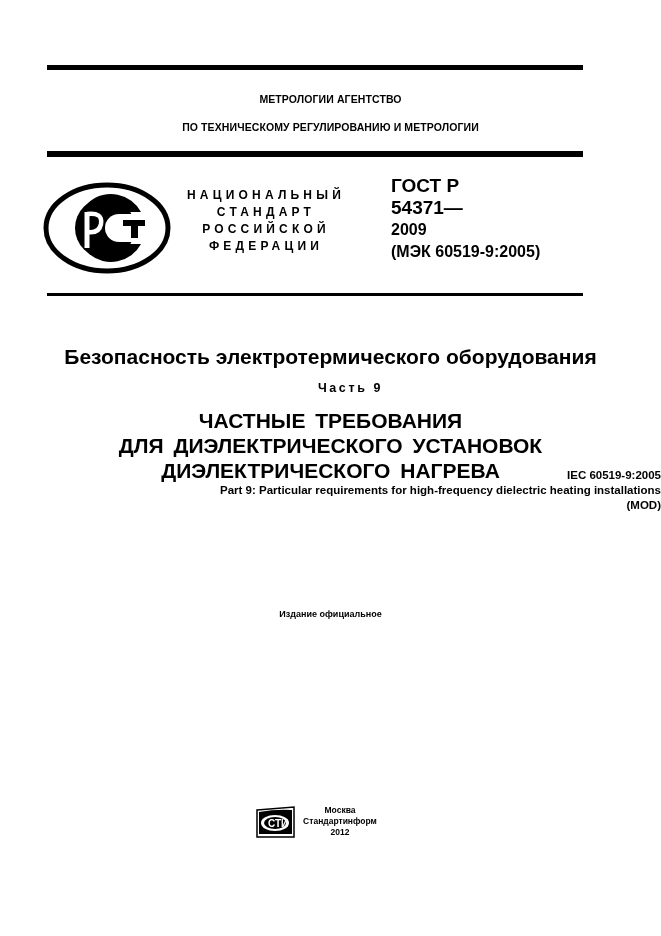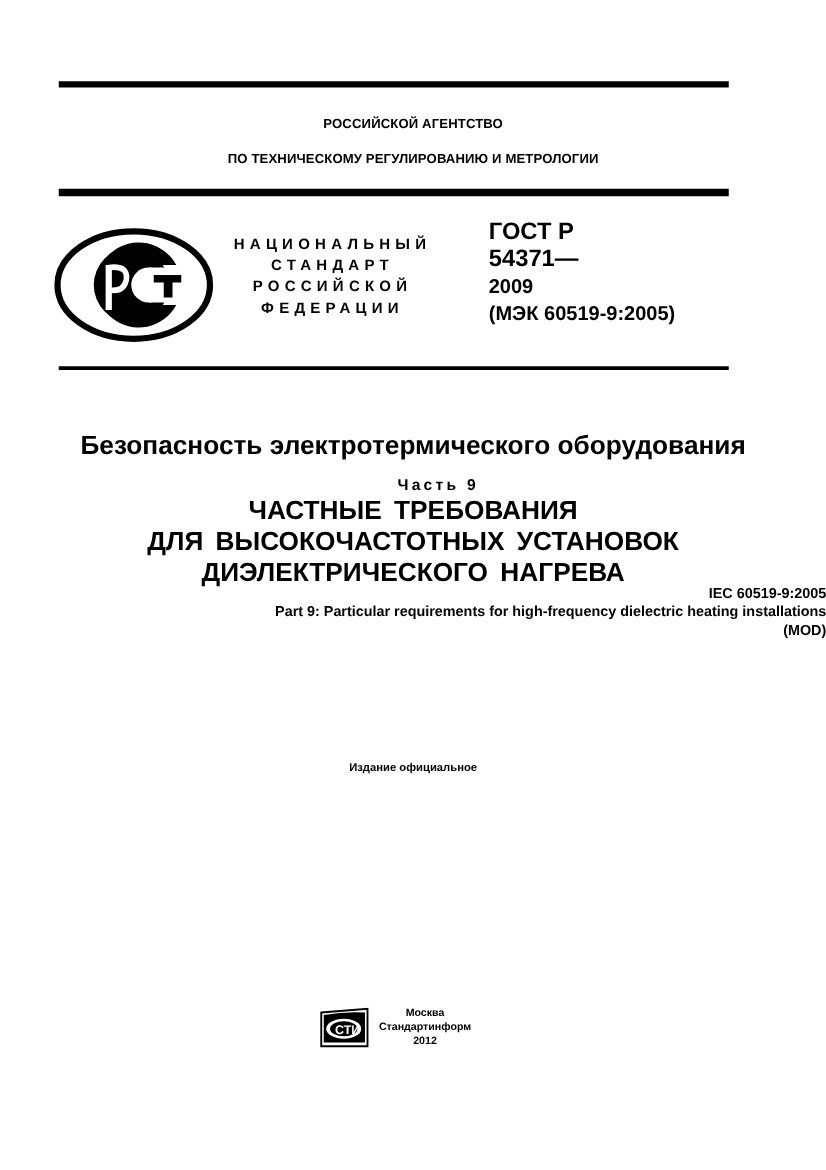--- a/index.html
+++ b/index.html
@@ -26,21 +26,21 @@
     .main-title { font-size: 21px; line-height: 25px; word-spacing: 4px; }
     .eng { font-size: 11.5px; line-height: 15px; }
     .edition { font-size: 9px; }
     .pub { position: absolute; left: 290px; width: 100px; text-align: center; font-weight: bold; font-size: 8.5px; line-height: 11px; }
   </style>
 </head>
 <body>
 
 <div class="rule" style="top:65px;height:5px;"></div>
 
-<div class="center agency" style="top:93px;">РОССИЙСКОЙ АГЕНТСТВО</div>
+<div class="center agency" style="top:93px;">МЕТРОЛОГИИ АГЕНТСТВО</div>
 <div class="center agency" style="top:121px;">ПО ТЕХНИЧЕСКОМУ РЕГУЛИРОВАНИЮ И МЕТРОЛОГИИ</div>
 
 <div class="rule" style="top:151px;height:6px;"></div>
 
 <div class="abs" style="left:43px;top:182px;width:128px;height:92px;">
   <svg width="128" height="92" viewBox="0 0 128 92">
     <ellipse cx="64" cy="46" rx="61" ry="43" fill="#fff" stroke="#000" stroke-width="5"></ellipse>
 
     <path d="M98 30 A34 34 0 1 0 98 62 L86 62 A24 24 0 1 1 86 30 Z" fill="#000"></path>
     <circle cx="62" cy="46" r="30" fill="#000"></circle>
@@ -67,23 +67,23 @@
   <div class="big">54371—</div>
   <div class="mid">2009</div>
   <div class="mid">(МЭК 60519-9:2005)</div>
 </div>
 
 <div class="rule" style="top:293px;height:3px;"></div>
 
 <div class="center title1" style="top:345px;">Безопасность электротермического оборудования</div>
 <div class="center part" style="top:381px;padding-left:20px;">Часть 9</div>
 
-<div class="center main-title" style="top:396px;">
+<div class="center main-title" style="top:408px;">
   <div>ЧАСТНЫЕ ТРЕБОВАНИЯ</div>
-  <div>ДЛЯ ВЫСОКОЧАСТОТНЫХ УСТАНОВОК</div>
+  <div>ДЛЯ ДИЭЛЕКТРИЧЕСКОГО УСТАНОВОК</div>
   <div>ДИЭЛЕКТРИЧЕСКОГО НАГРЕВА</div>
 </div>
 
 <div class="center eng" style="top:468px;text-align:right;">
   <div>IEC 60519-9:2005</div>
   <div>Part 9: Particular requirements for high-frequency dielectric heating installations</div>
   <div>(MOD)</div>
 </div>
 
 <div class="center edition" style="top:609px;">Издание официальное</div>

